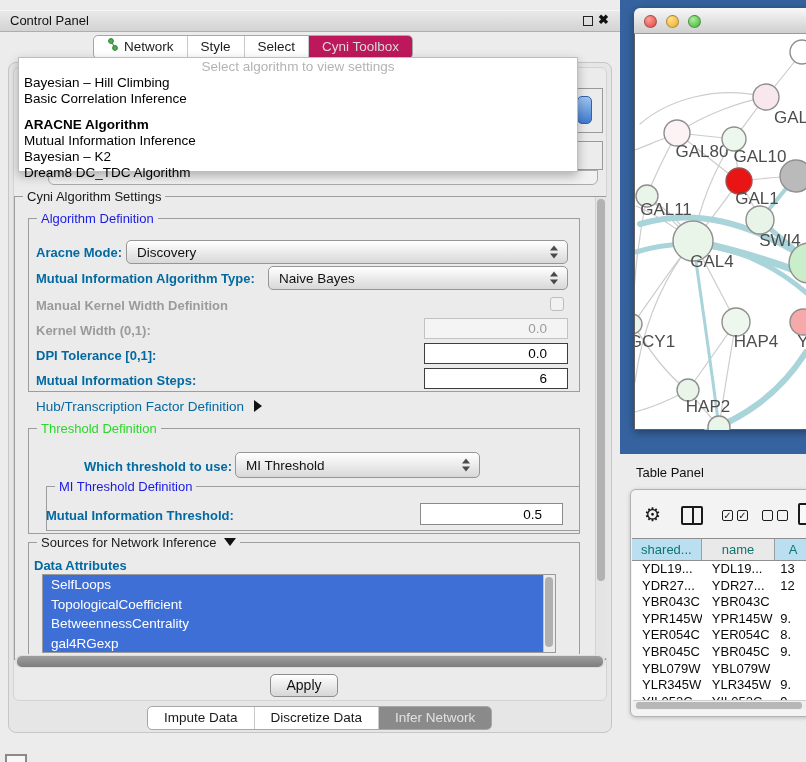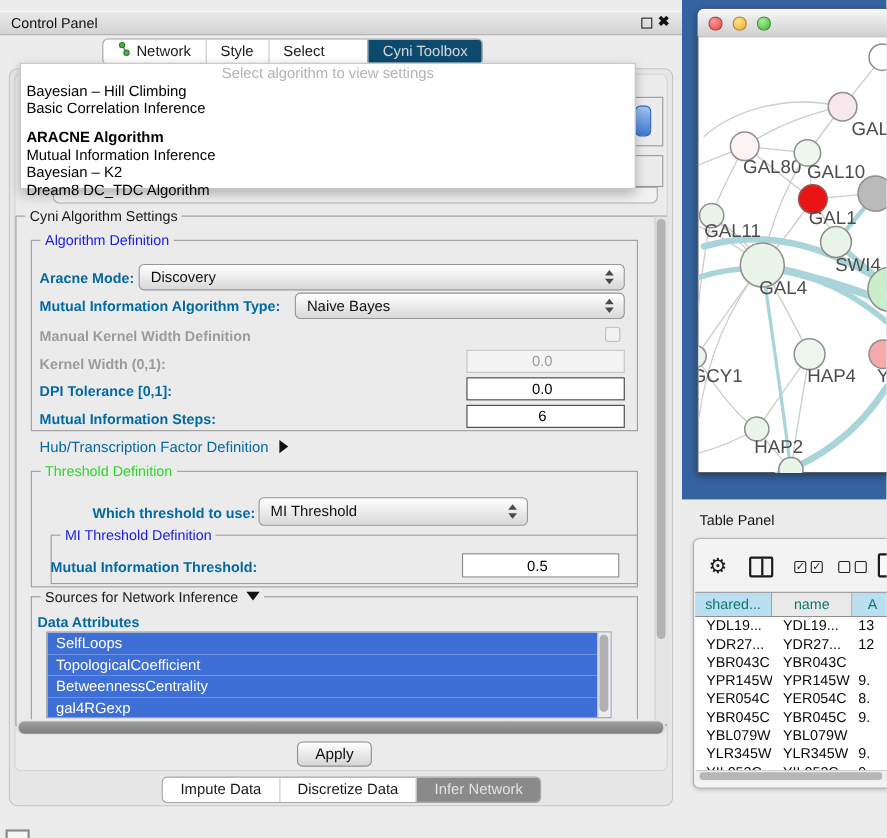--- a/index.html
+++ b/index.html
@@ -19,21 +19,21 @@
     border:1px solid #c6c6c6; border-radius:8px; }
   #cp-inner { left:13px; top:67px; width:594px; height:634px; background:#ebebeb;
     border:1px solid #d4d4d4; border-radius:6px; }
 
   
   #top-tabs { left:93px; top:35px; height:24px; display:flex; background:#fff;
     border:1px solid #a6a6a6; border-radius:5px; z-index:6; overflow:hidden; }
   #top-tabs .tab { padding:0 13px; line-height:22px; font-size:13.5px; color:#1a1a1a;
     border-left:1px solid #c9c9c9; display:flex; align-items:center; gap:5px; white-space:nowrap; }
   #top-tabs .tab:first-child { border-left:none; }
-  #top-tabs .tab.sel { background:#0c4a6e; color:#d9d9d9;margin-left:26px; }
+  #top-tabs .tab.sel { background:#be185d; color:#d9d9d9; }
 
   
   #algo-popup { left:18px; top:57px; width:560px; height:115px; background:#fff;
     border:1px solid #bdbdbd; box-shadow:0 4px 10px rgba(0,0,0,.28); z-index:10; }
   #algo-placeholder { height:17px; line-height:17px; text-align:center; color:#b3b3b3; font-size:13.5px; }
   .algo-item { height:16px; line-height:16px; padding-left:5px; font-size:13.5px; color:#000; white-space:nowrap; }
   .algo-item.bold { font-weight:bold;margin-top:10px; }
 
   
   .sliver-box { border:1px solid #9a9a9a; background:#ececec; z-index:5; }
@@ -56,21 +56,21 @@
   .combo { position:absolute; border:1px solid #969696; border-radius:5px;
     background:linear-gradient(#ffffff,#d8d8d8); font-size:13.5px; color:#111; }
   .combo .val { position:absolute; left:10px; top:50%; transform:translateY(-50%); white-space:nowrap; }
   .stepper { position:absolute; right:8px; top:50%; transform:translateY(-50%); width:10px; height:13px; }
   .stepper:before, .stepper:after { content:""; position:absolute; left:1px;
     border-left:4px solid transparent; border-right:4px solid transparent; }
   .stepper:before { top:0; border-bottom:5px solid #4a4a4a; }
   .stepper:after { bottom:0; border-top:5px solid #4a4a4a; }
 
   .num-input { position:absolute; font-family:"Liberation Sans",sans-serif; font-size:13.5px;
-    text-align:center; padding-right:6px; background:#fff; border:1.5px solid #3f3f3f; color:#000; }
+    text-align:right; padding-right:20px; background:#fff; border:1.5px solid #3f3f3f; color:#000; }
   .num-input.disabled { background:#f4f4f4; border:1px solid #c2c2c2; color:#9b9b9b; }
 
   #manual-kernel-cb { left:550px; top:297px; width:14px; height:14px; border:1px solid #bdbdbd;
     border-radius:3px; background:#f1f1f1; }
 
   .tri-right { display:inline-block; width:0; height:0; border-top:6px solid transparent;
     border-bottom:6px solid transparent; border-left:8px solid #111; vertical-align:-1px; }
   .tri-down { display:inline-block; width:0; height:0; border-left:6px solid transparent;
     border-right:6px solid transparent; border-top:8px solid #111; vertical-align:1px; }
 

